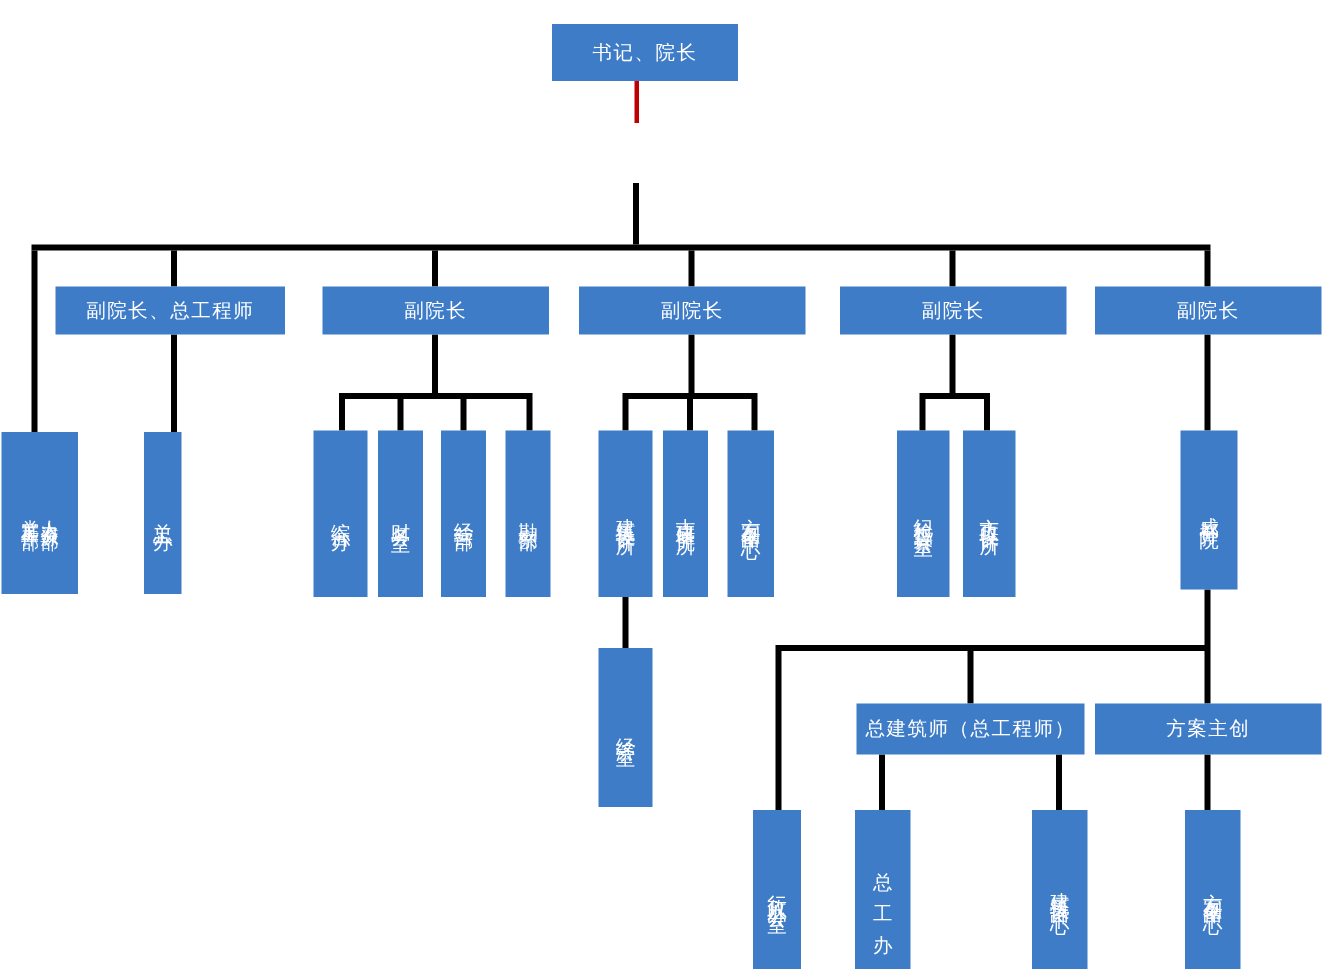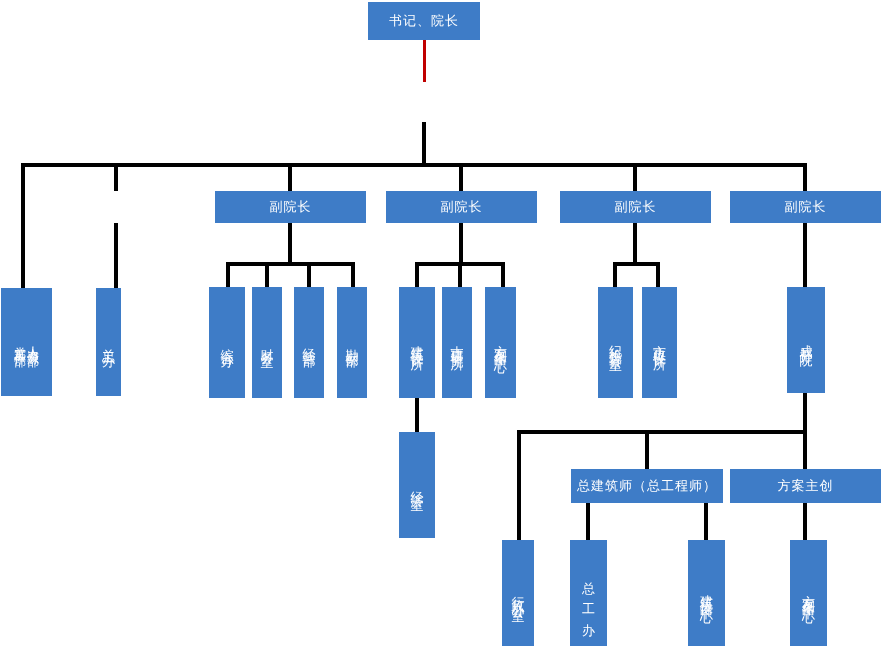--- a/index.html
+++ b/index.html
@@ -86,22 +86,23 @@
   <div class="line" style="left:803px;top:393px;width:4px;height:37px"></div>
   <div class="line" style="left:517px;top:430px;width:290px;height:4px"></div>
   <div class="line" style="left:517px;top:434px;width:4px;height:106px"></div>
   <div class="line" style="left:645px;top:434px;width:4px;height:35px"></div>
   <div class="line" style="left:803px;top:434px;width:4px;height:35px"></div>
 
   <div class="line" style="left:586px;top:503px;width:4px;height:37px"></div>
   <div class="line" style="left:704px;top:503px;width:4px;height:37px"></div>
   <div class="line" style="left:803px;top:503px;width:4px;height:37px"></div>
 
-  <div class="box hbox" style="left:368px;top:2px;width:112px;height:38px">书记、院长</div>
+  <div class="box hbox" style="left:368px;top:16px;width:124px;height:38px">书记、院长</div>
 
+  <div class="box hbox" style="left:37px;top:191px;width:153px;height:32px">副院长、总工程师</div>
   <div class="box hbox" style="left:215px;top:191px;width:151px;height:32px">副院长</div>
   <div class="box hbox" style="left:386px;top:191px;width:151px;height:32px">副院长</div>
   <div class="box hbox" style="left:560px;top:191px;width:151px;height:32px">副院长</div>
   <div class="box hbox" style="left:730px;top:191px;width:151px;height:32px">副院长</div>
 
   <div class="box dualbox" style="left:1px;top:288px;width:51px;height:108px">
     <span class="vtext">党群工作部</span>
     <span class="vtext">人力资源部</span>
   </div>
   <div class="box vbox" style="left:96px;top:288px;width:25px;height:108px">总工办</div>

